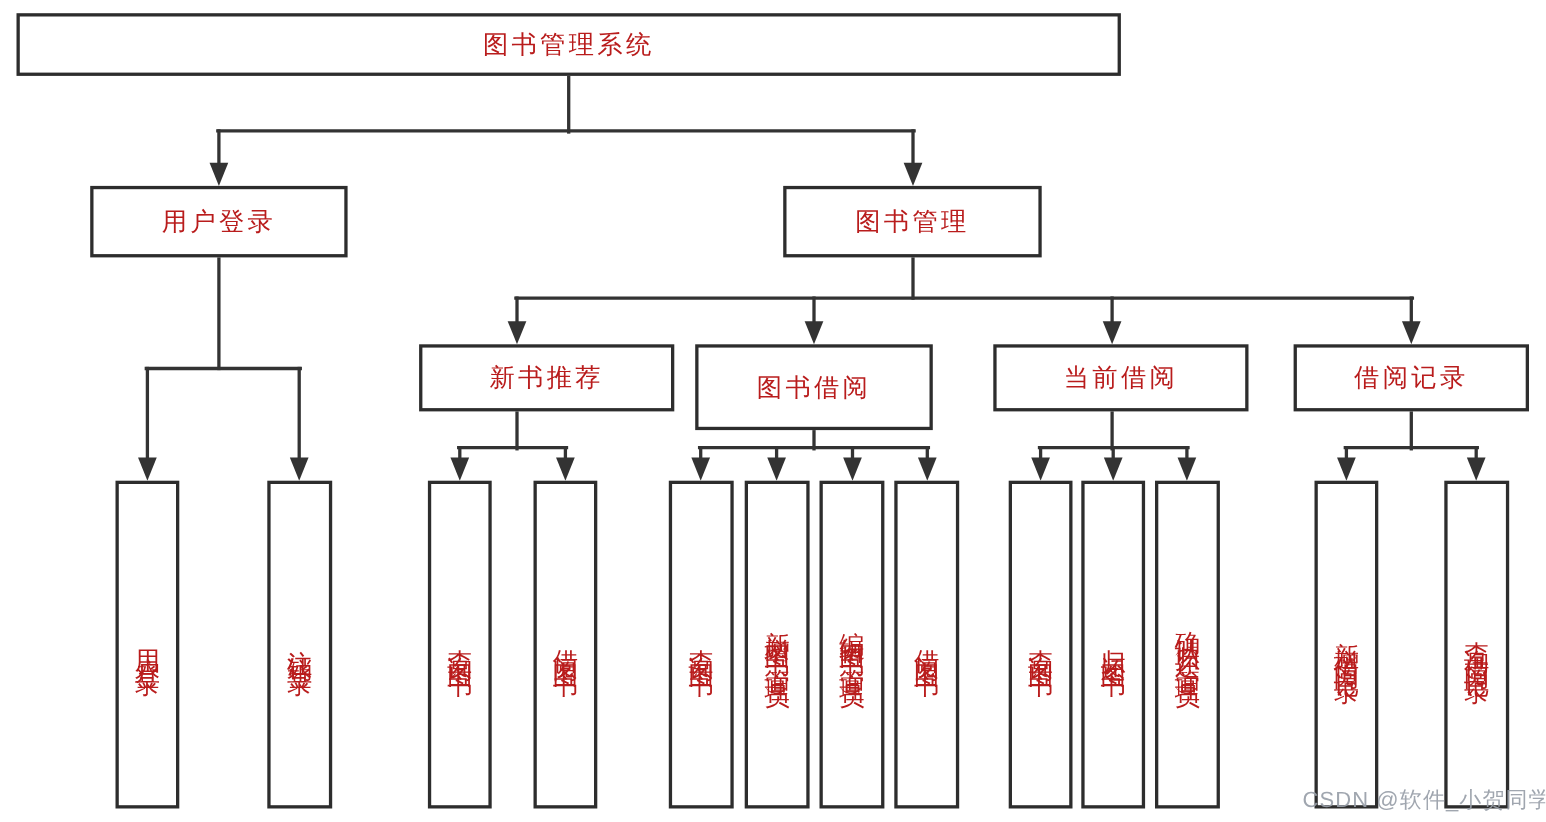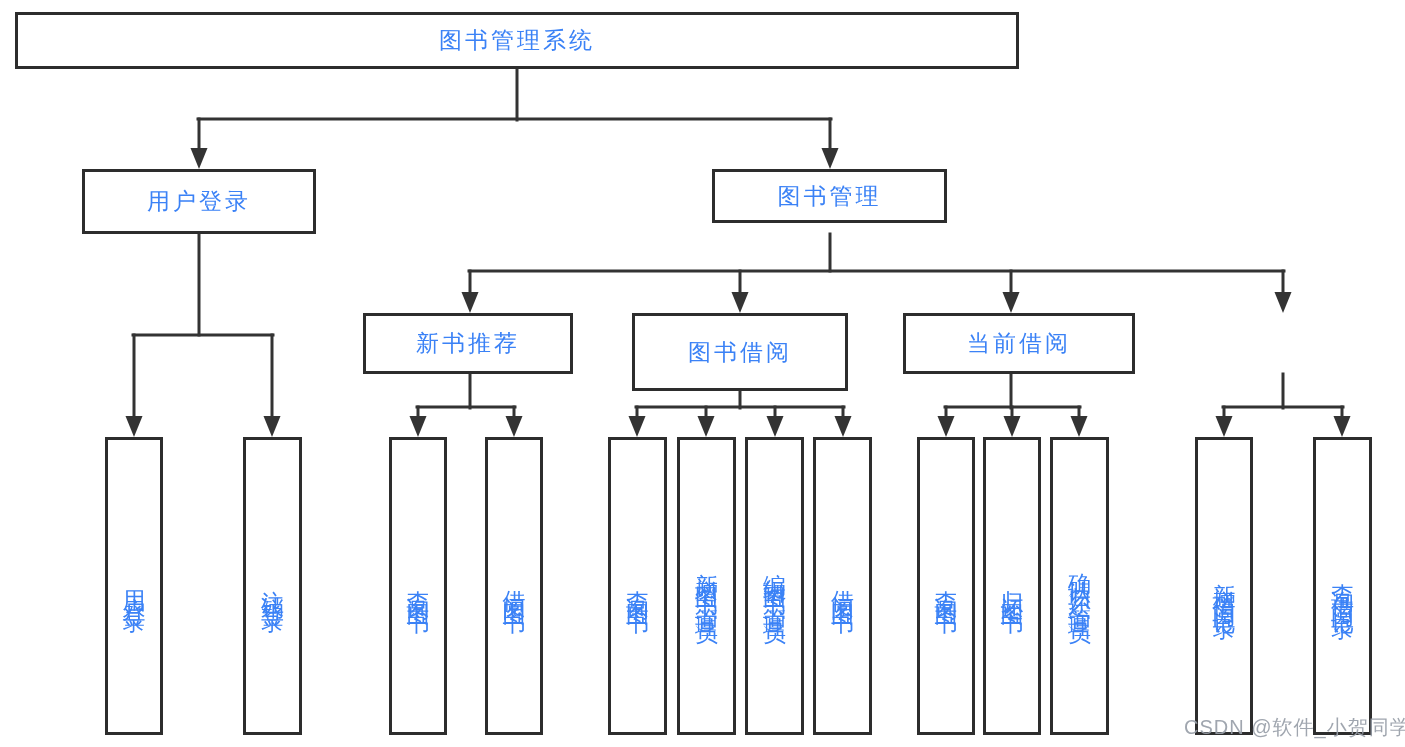--- a/index.html
+++ b/index.html
@@ -30,21 +30,21 @@
     fill: #333333;
   }
   .box {
     position: absolute;
     box-sizing: border-box;
     border: 3px solid #2d2d2d;
     background: #ffffff;
     display: flex;
     align-items: center;
     justify-content: center;
-    color: #3b82f6;
+    color: #b91c1c;
     z-index: 1;
   }
   .hbox span {
     font-size: 23px;
     letter-spacing: 3px;
     white-space: nowrap;
   }
   .vbox span {
     writing-mode: vertical-rl;
     font-size: 23px;
@@ -123,32 +123,35 @@
       <polygon points="1333.5,416 1350.5,416 1342,437" class="carrow"></polygon>
     </svg>
 
   <div class="box hbox" style="left:15px;top:12px;width:1004px;height:57px">
     <span>图书管理系统</span>
   </div>
 
   <div class="box hbox" style="left:82px;top:169px;width:234px;height:65px">
     <span>用户登录</span>
   </div>
-  <div class="box hbox" style="left:712px;top:169px;width:235px;height:54px">
+  <div class="box hbox" style="left:712px;top:169px;width:235px;height:65px">
     <span>图书管理</span>
   </div>
 
-  <div class="box hbox" style="left:363px;top:313px;width:210px;height:61px">
+  <div class="box hbox" style="left:381px;top:313px;width:232px;height:61px">
     <span>新书推荐</span>
   </div>
   <div class="box hbox" style="left:632px;top:313px;width:216px;height:78px">
     <span>图书借阅</span>
   </div>
   <div class="box hbox" style="left:903px;top:313px;width:232px;height:61px">
     <span>当前借阅</span>
+  </div>
+  <div class="box hbox" style="left:1176px;top:313px;width:214px;height:61px">
+    <span>借阅记录</span>
   </div>
 
   <div class="box vbox" style="left:105px;top:437px;width:58px;height:298px">
     <span>用户登录</span>
   </div>
   <div class="box vbox" style="left:243px;top:437px;width:59px;height:298px">
     <span>注销登录</span>
   </div>
 
   <div class="box vbox" style="left:389px;top:437px;width:58px;height:298px">

